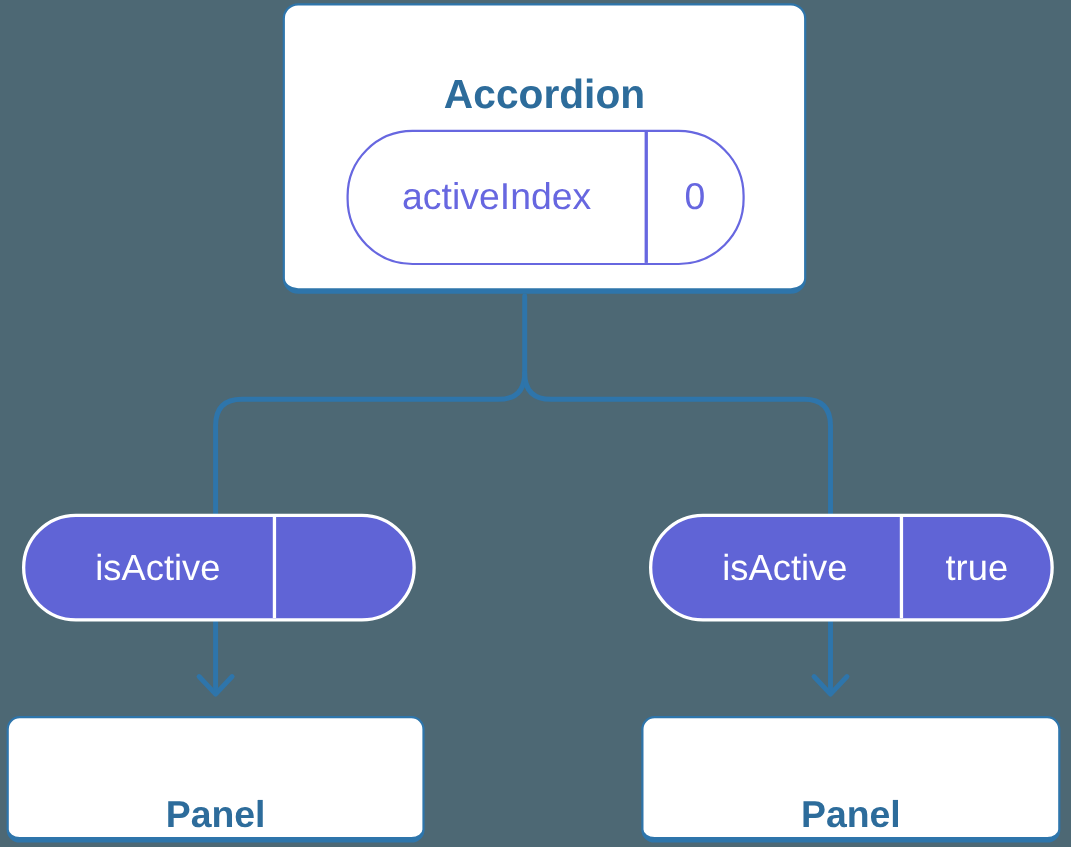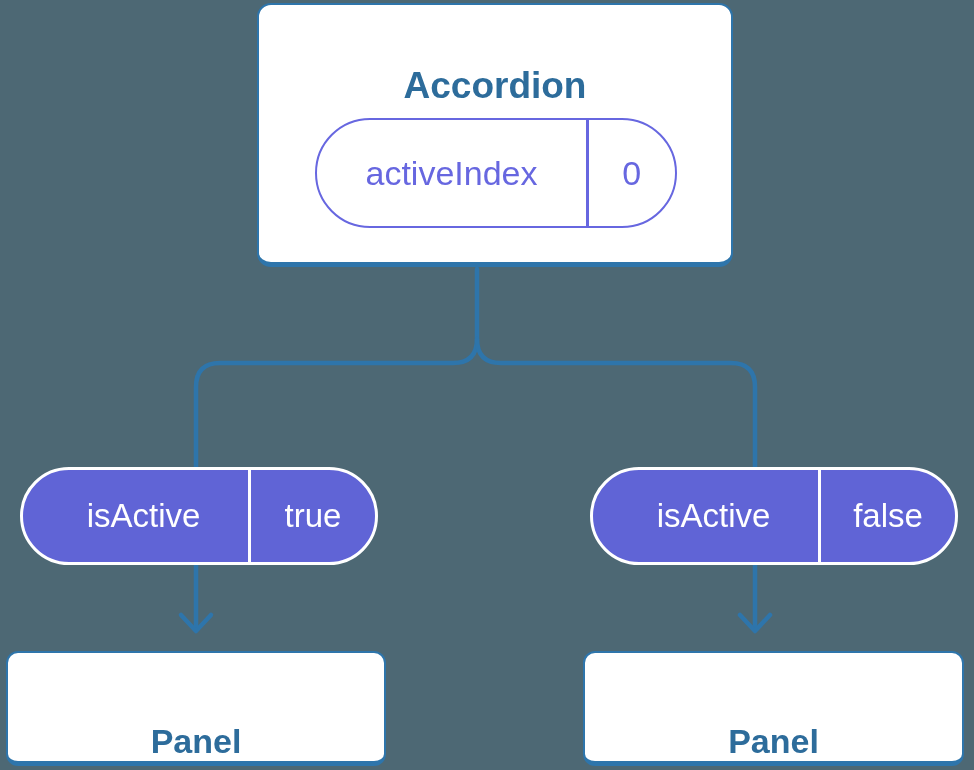--- a/index.html
+++ b/index.html
@@ -60,21 +60,21 @@
     overflow: hidden;
   }
   .pill-section {
     display: flex;
     align-items: center;
     justify-content: center;
     white-space: nowrap;
   }
   .pill-outline {
     left: 56px; top: 113px;
-    width: 362px; height: 110px;
+    width: 362px; height: 123px;
     border: 2.5px solid #6767e0;
     background: #ffffff;
     color: #6767e0;
     font-size: 34px;
     font-weight: 500;
   }
   .pill-outline .pill-label { flex: 0 0 269px; }
   .pill-outline .pill-divider { flex: 0 0 2.5px; background: #6767e0; }
   .pill-outline .pill-value { flex: 1; }
   .pill-filled {
@@ -124,27 +124,26 @@
     <div class="pill pill-outline">
       <div class="pill-section pill-label">activeIndex</div>
       <div class="pill-divider"></div>
       <div class="pill-section pill-value">0</div>
     </div>
   </div>
 
   <div class="pill pill-filled prop-pill-left">
     <div class="pill-section pill-label">isActive</div>
     <div class="pill-divider"></div>
-    <div class="pill-section pill-value">true</div>
   </div>
 
   <div class="pill pill-filled prop-pill-right">
     <div class="pill-section pill-label">isActive</div>
     <div class="pill-divider"></div>
-    <div class="pill-section pill-value">false</div>
+    <div class="pill-section pill-value">true</div>
   </div>
 
   <div class="node panel-node panel-left">
     <div class="panel-title">Panel</div>
   </div>
 
   <div class="node panel-node panel-right">
     <div class="panel-title">Panel</div>
   </div>
 

